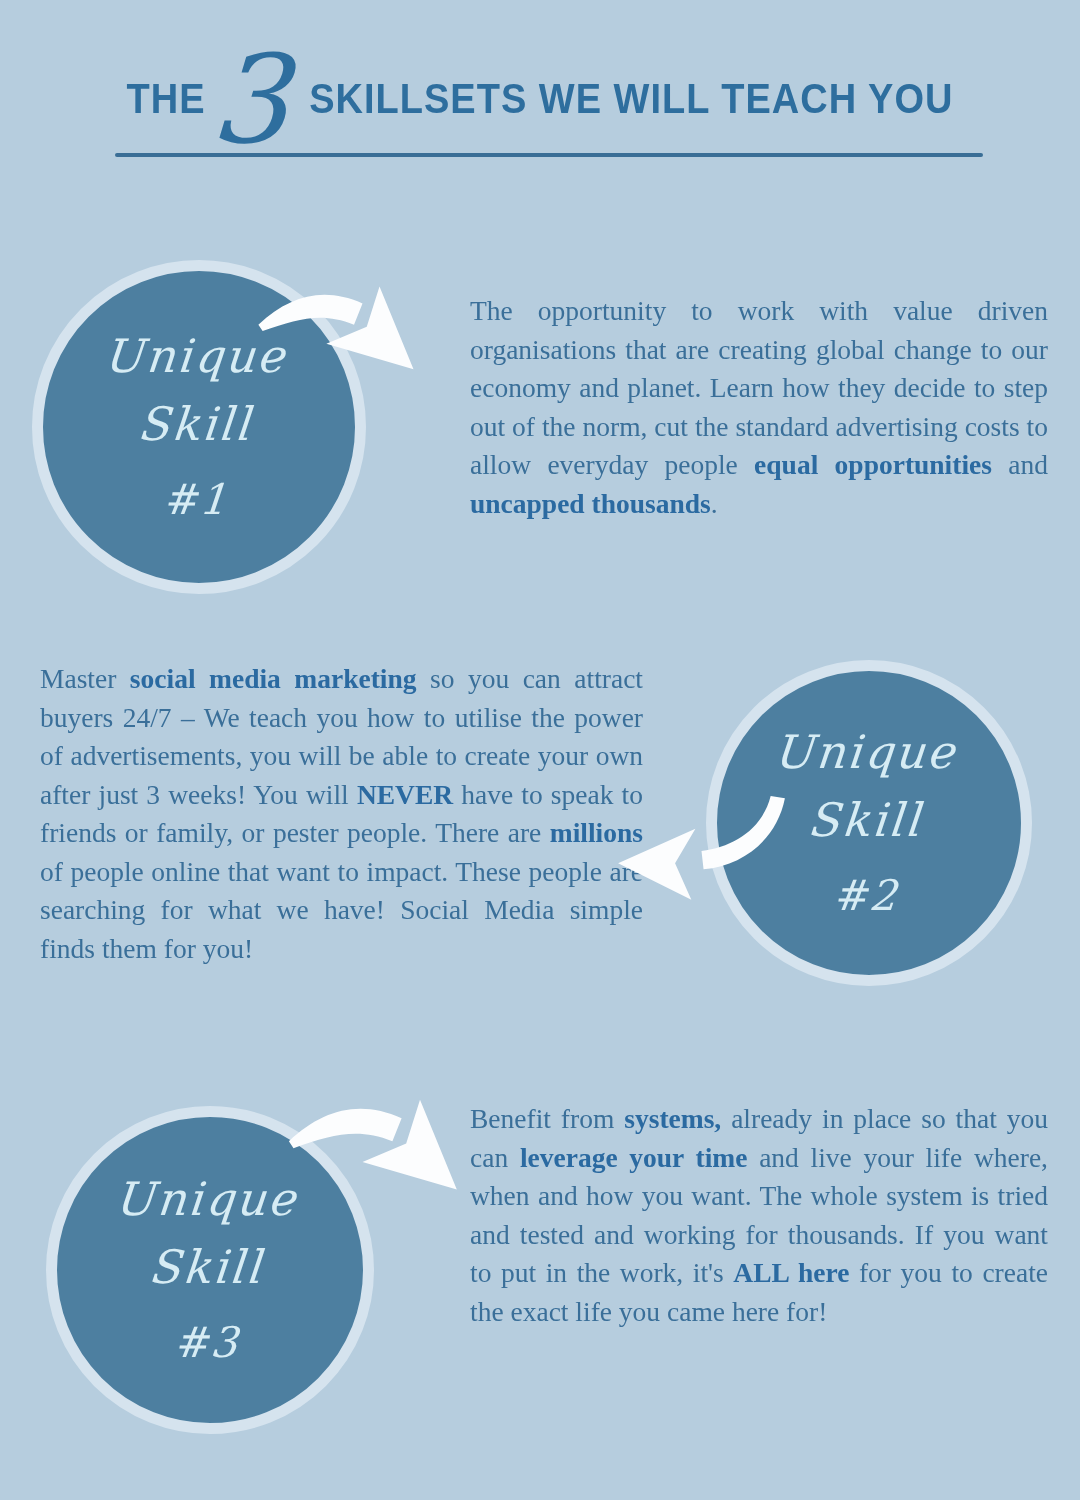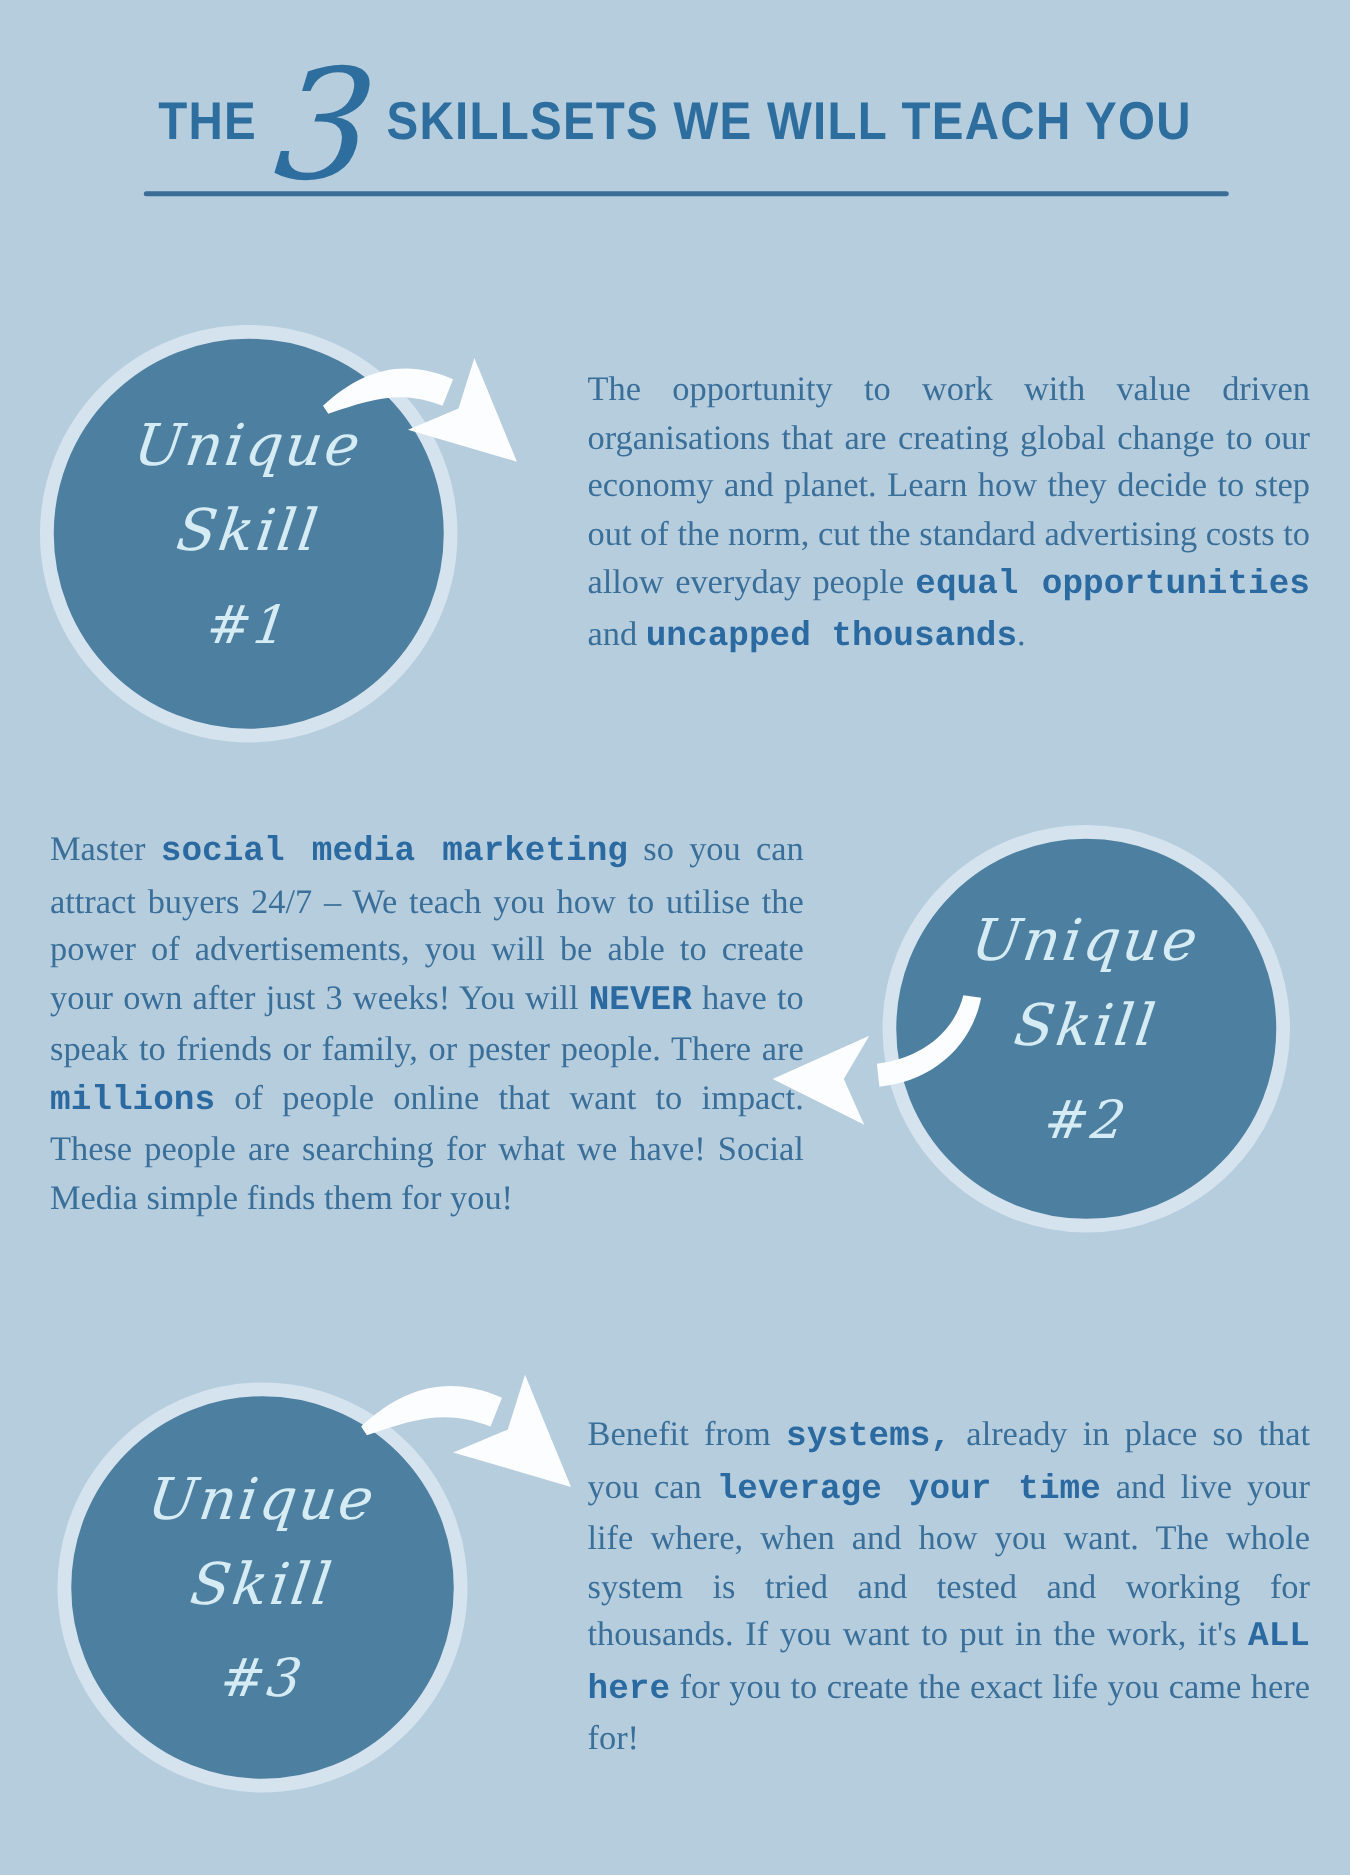--- a/index.html
+++ b/index.html
@@ -81,24 +81,24 @@
 
   
   .para {
     position: absolute;
     margin: 0;
     font-size: 27.5px;
     line-height: 38.5px;
     color: #3a6f99;
     text-align: justify;
   }
-  .para .b { font-weight: 700; color: #2b6aa1; font-family: Liberation Mono, monospace; }
+  .para .b { font-weight: 700; color: #2b6aa1; }
   .p1 { left: 470px; top: 292px;  width: 578px; }
   .p2 { left: 40px;  top: 660px;  width: 603px; }
-  .p3 { left: 470px; top: 1128px; width: 578px; }
+  .p3 { left: 470px; top: 1100px; width: 578px; }
 </style>
 </head>
 <body>
 
 <div class="page">
 
   <header class="title-row">
     <span class="t-word t-pre">THE</span>
     <span class="t-num">3</span>
     <span class="t-word t-suf">SKILLSETS WE WILL TEACH YOU</span>

